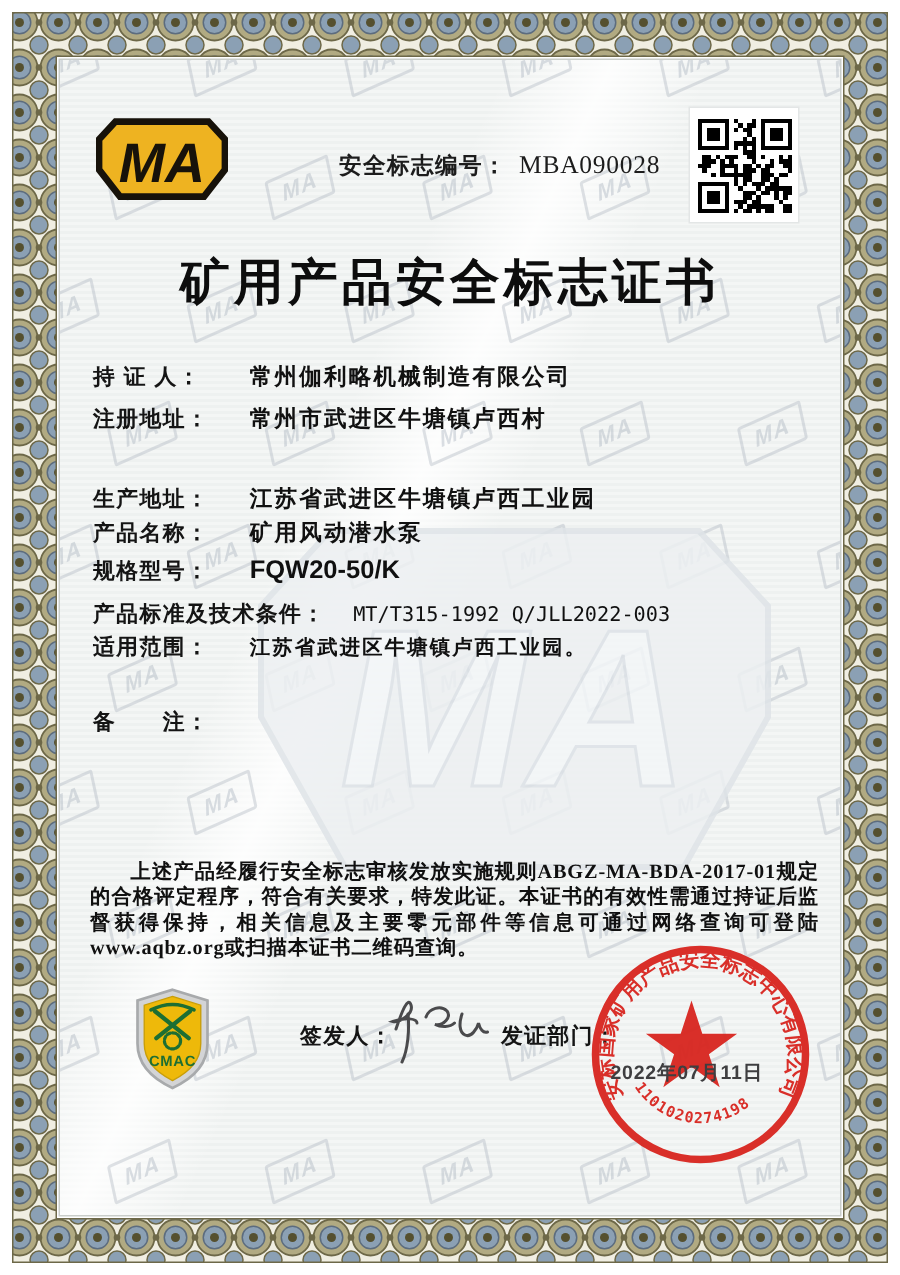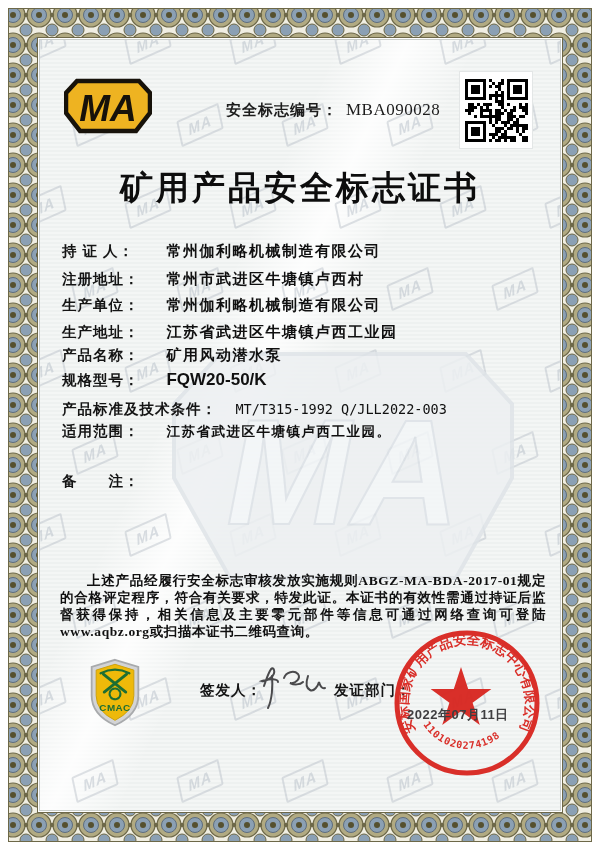--- a/index.html
+++ b/index.html
@@ -340,24 +340,20 @@
     <div class="doc-title">矿用产品安全标志证书</div>
 
     <div class="frow" style="top:230px">
       <span class="flabel">注册地址：</span>
       <span class="fvalue">常州市武进区牛塘镇卢西村</span>
     </div>
     <div class="frow" style="top:202px">
       <span class="flabel">持 证 人：</span>
       <span class="fvalue">常州伽利略机械制造有限公司</span>
     </div>
-    <div class="frow" style="top:256px">
-      <span class="flabel">生产单位：</span>
-      <span class="fvalue">常州伽利略机械制造有限公司</span>
-    </div>
     <div class="frow" style="top:306px">
       <span class="flabel">产品名称：</span>
       <span class="fvalue">矿用风动潜水泵</span>
     </div>
     <div class="frow" style="top:283px">
       <span class="flabel">生产地址：</span>
       <span class="fvalue">江苏省武进区牛塘镇卢西工业园</span>
     </div>
     <div class="frow" style="top:330px">
       <span class="flabel">规格型号：</span>

